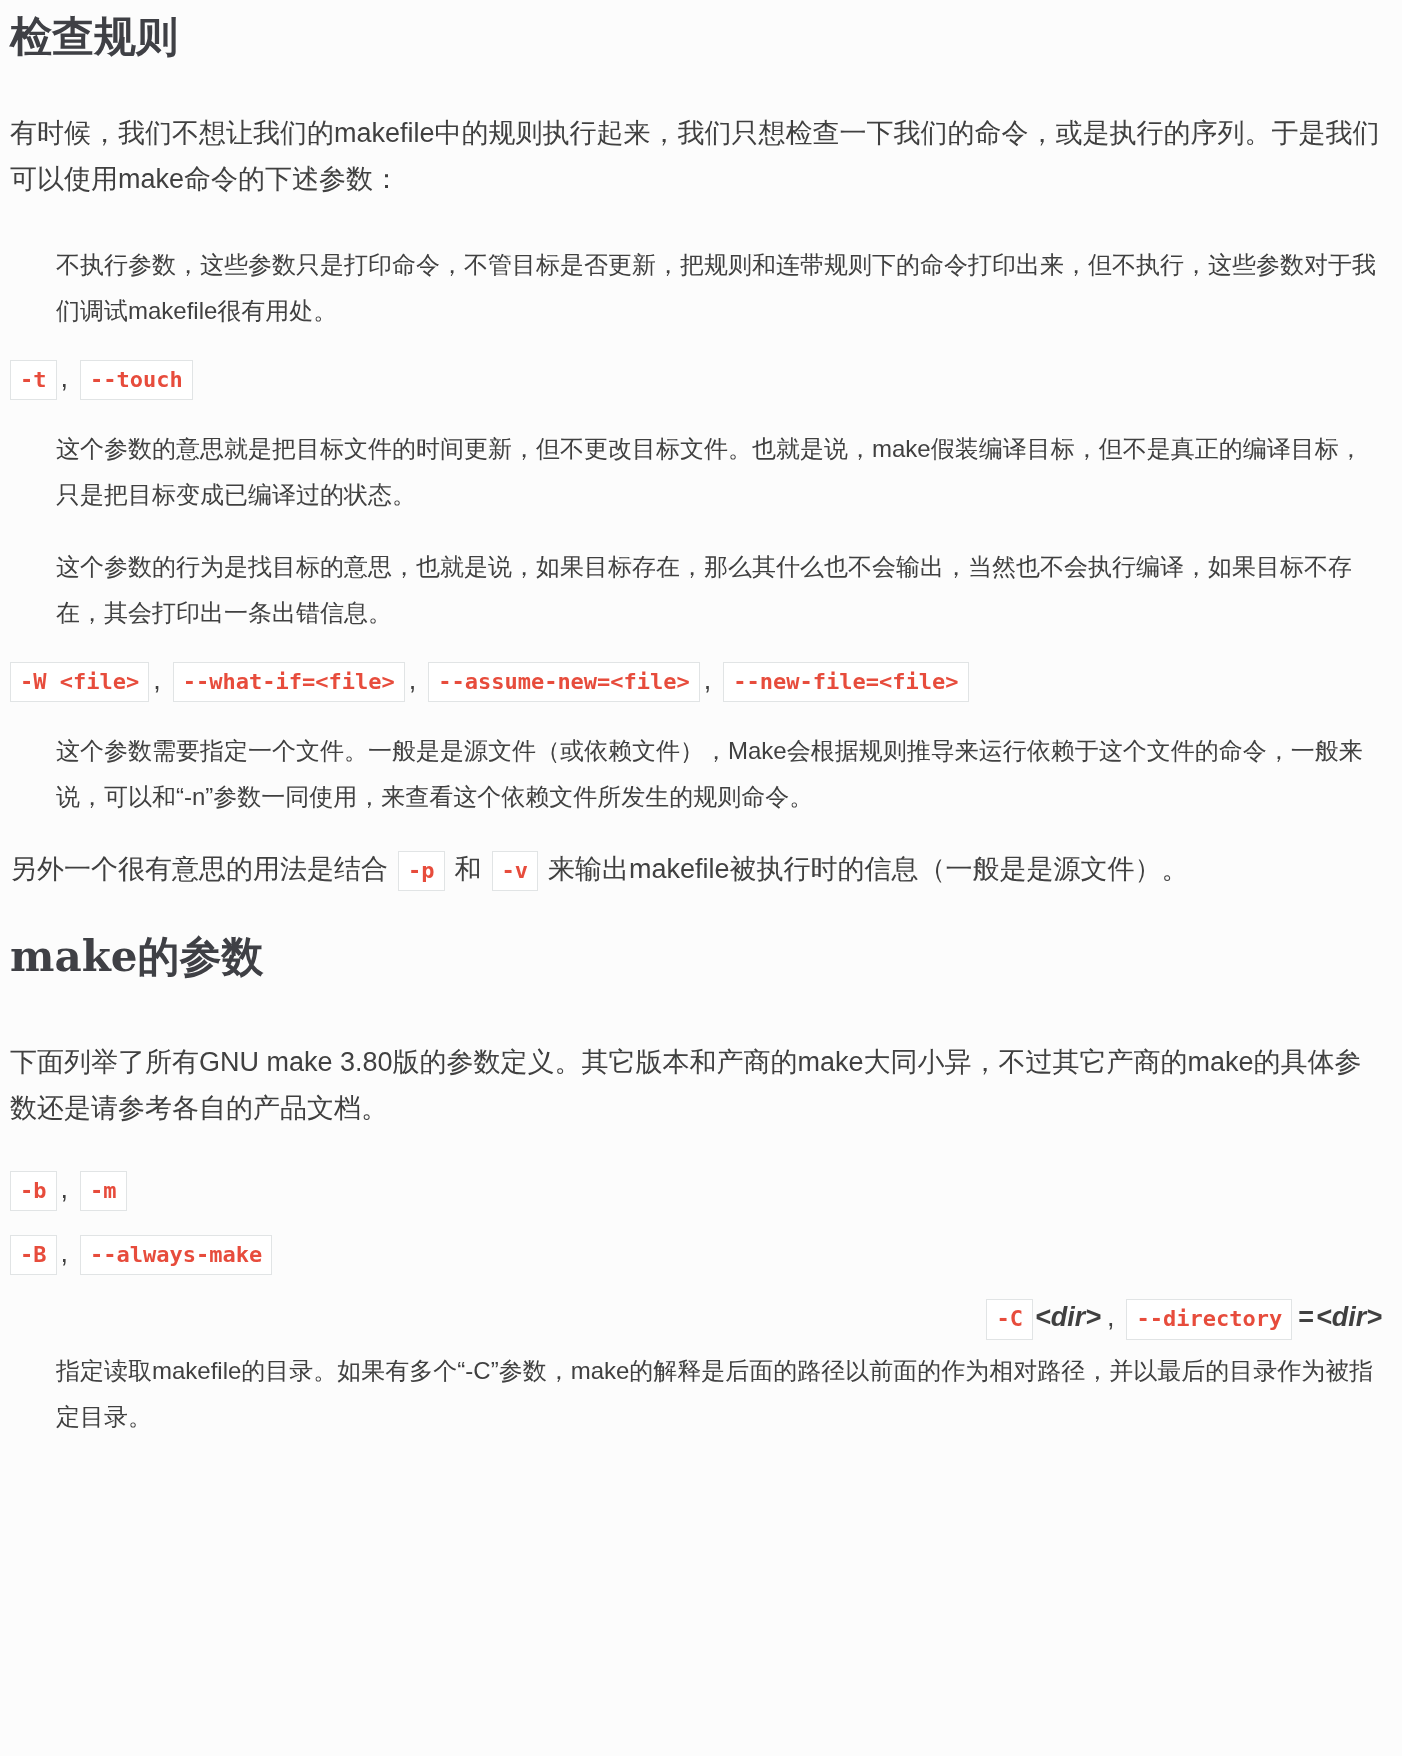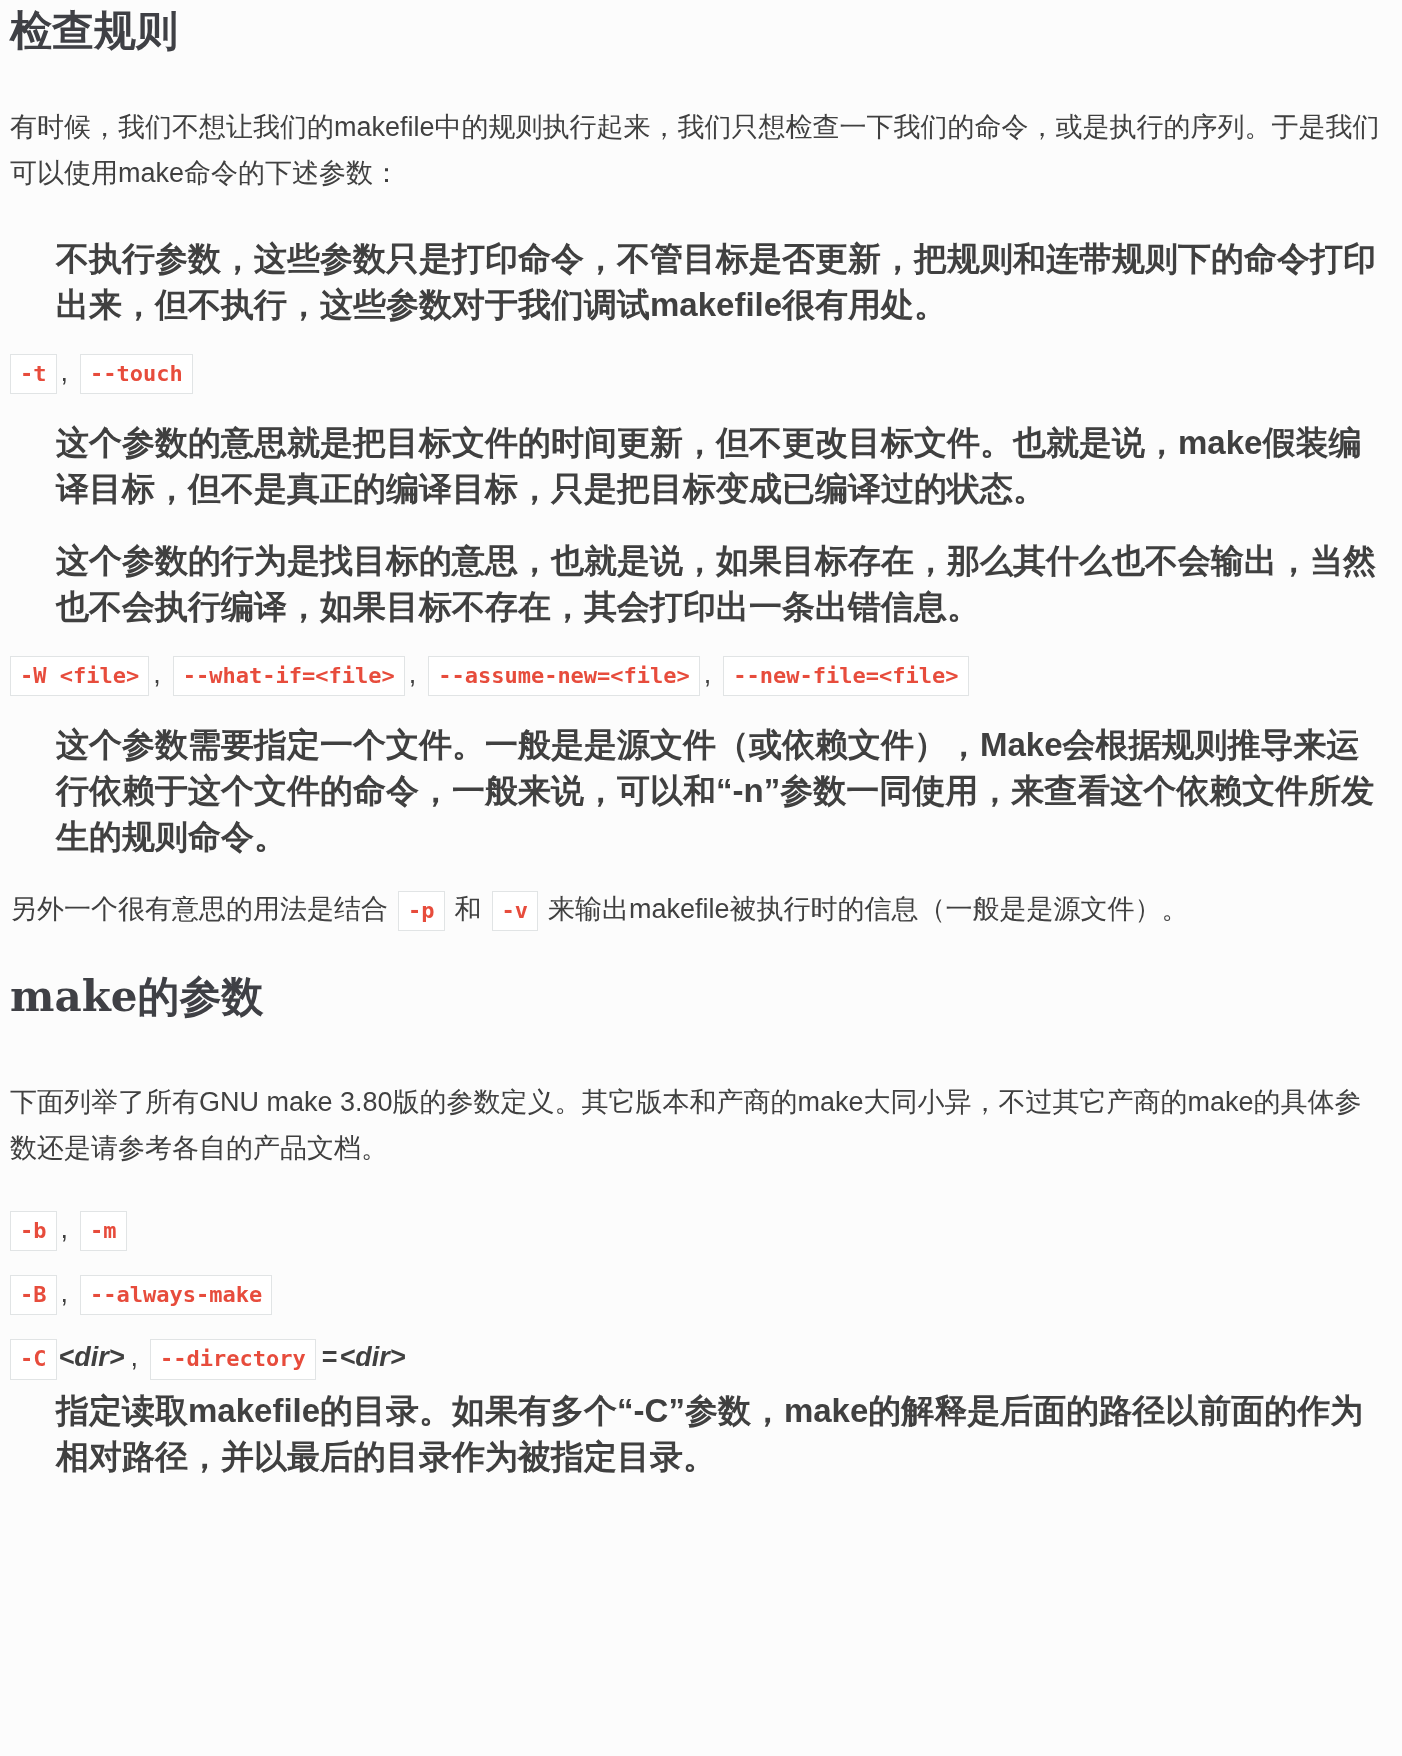--- a/index.html
+++ b/index.html
@@ -7,20 +7,21 @@
     width: 1402px;
     height: 1756px;
     overflow: hidden;
     background: #fcfcfc;
     color: #404040;
     font-family: "Liberation Sans", sans-serif;
     box-sizing: border-box;
   }
   .doc {
     padding: 6px 18px 0 10px;
+    margin-top: 6px;
   }
   h1.heading {
     font-family: "DejaVu Serif", serif;
     font-weight: 700;
     font-size: 42px;
     line-height: 1.18;
     margin: 0 0 48px 0;
     color: #3f4045;
   }
   section.sec2 { margin-top: 16px; }
@@ -33,27 +34,26 @@
   dl.paramlist {
     margin: 20px 0 20px 0;
   }
   dl.paramlist dt {
     margin: 0 0 26px 0;
     line-height: 1;
     white-space: nowrap;
   }
   dl.paramlist dd {
     margin: 0 0 26px 46px;
-    font-size: 33px;
+    font-size: 24px;
     line-height: 46px;
-    font-weight: bold;
   }
   section.sec2 dl.paramlist dt { margin-bottom: 24px; }
   section.sec2 dl.paramlist dd { margin-bottom: 24px; }
-  section.sec2 dl.paramlist dt:last-of-type { margin-bottom: 8px; }
+  section.sec2 dl.paramlist dt:last-of-type { margin-bottom: 8px; text-align: right; }
   code.chip {
     display: inline-block;
     font-family: "DejaVu Sans Mono", monospace;
     font-weight: 700;
     font-size: 22px;
     line-height: 1.55;
     color: #e74c3c;
     background: #ffffff;
     border: 1px solid #e1e4e5;
     padding: 2px 9px;

